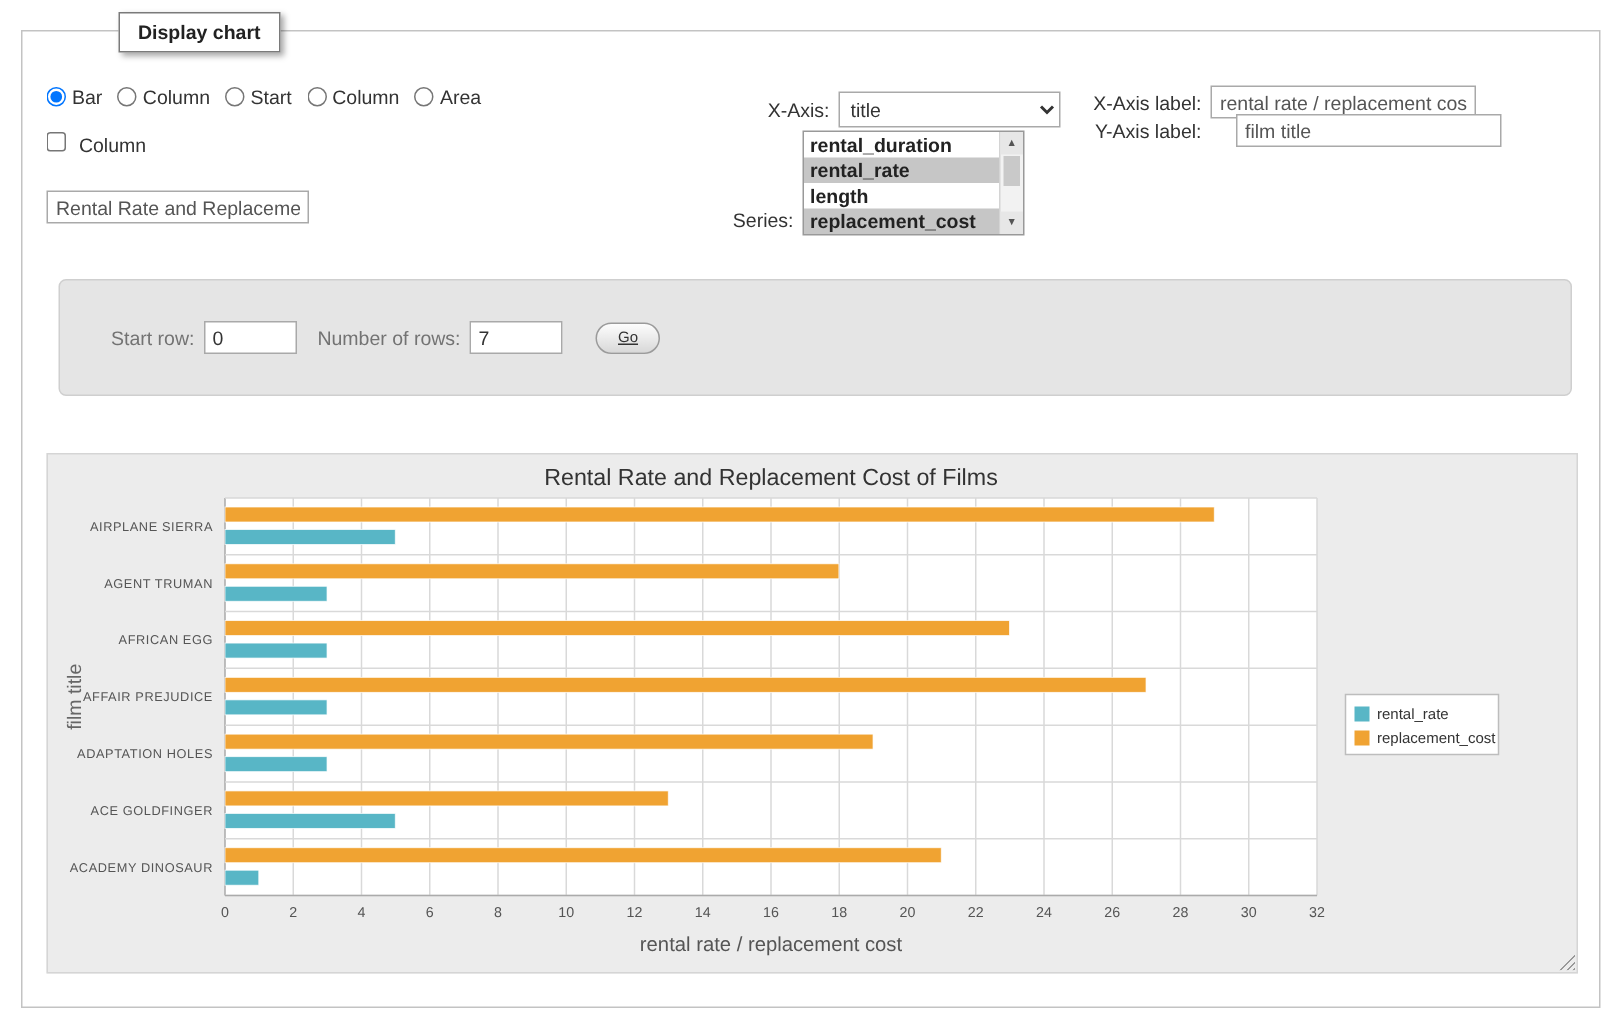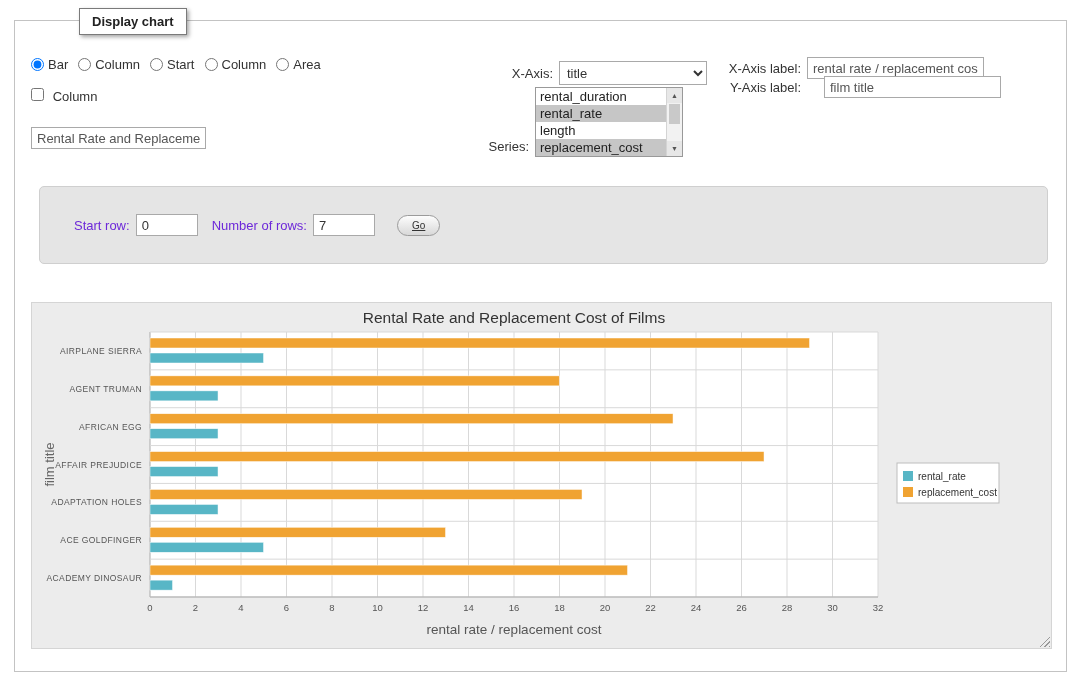--- a/index.html
+++ b/index.html
@@ -39,39 +39,39 @@
   .xaxis-select {
     width:148px; height:24px; border:1px solid #a9a9a9; background:#fff;
     font-family:"Liberation Sans", sans-serif; font-size:13px; color:#333; padding:1px 3px;
   }
   .series-row { position:absolute; left:430px; top:66px; display:flex; align-items:flex-end; }
   .series-row .field-label { padding-bottom:3px; }
   .listbox {
     display:flex; width:148px; height:70px; background:#fff;
     border:1px solid #999; overflow:hidden;
   }
-  .listbox-options { flex:1; overflow:hidden; }
+  .listbox-options { flex:1; overflow:hidden;font-weight:bold; }
   .lb-option { height:17px; line-height:17px; padding:0 4px; white-space:nowrap; color:#222; }
   .lb-option.selected { background:#c6c6c6; }
   .lb-scroll { width:16px; background:#f2f2f2; border-left:1px solid #d4d4d4; display:flex; flex-direction:column; }
   .lb-arrow { height:15px; background:#e7e7e7; color:#555; font-size:7px; display:flex; align-items:center; justify-content:center; }
   .lb-thumb { height:20px; background:#c9c9c9; margin:1px 2px; }
   .lb-fill { flex:1; }
   .axislabel-row { position:absolute; display:flex; align-items:center; }
   .axislabel-row .field-label { width:86px; }
   .axislabel-row input { width:177px; }
   .xlabel-row { left:700px; top:36px; }
   .ylabel-row { left:700px; top:55px;gap:17px; }
   
   .rows-panel {
     position:absolute; left:24px; top:165px; width:1009px; height:78px;
     background:#e5e5e5; border:1px solid #cfcfcf; border-radius:5px;
     display:flex; align-items:center; padding-left:34px;
   }
-  .rows-panel label { margin-right:6px; color:#6d28d9; }
+  .rows-panel label { margin-right:6px; color:#737373; }
   .rows-panel input { width:62px; margin-right:14px; color:#333; }
   .go-button {
     display:inline-block; padding:4px 14px; margin-left:8px;
     border:1px solid #9b9b9b; border-radius:12px;
     background:linear-gradient(#fdfdfd,#d8d8d8);
     font-family:"Liberation Sans", sans-serif; font-size:10px; color:#333;
     cursor:pointer;
     text-decoration:underline;
   }
   

